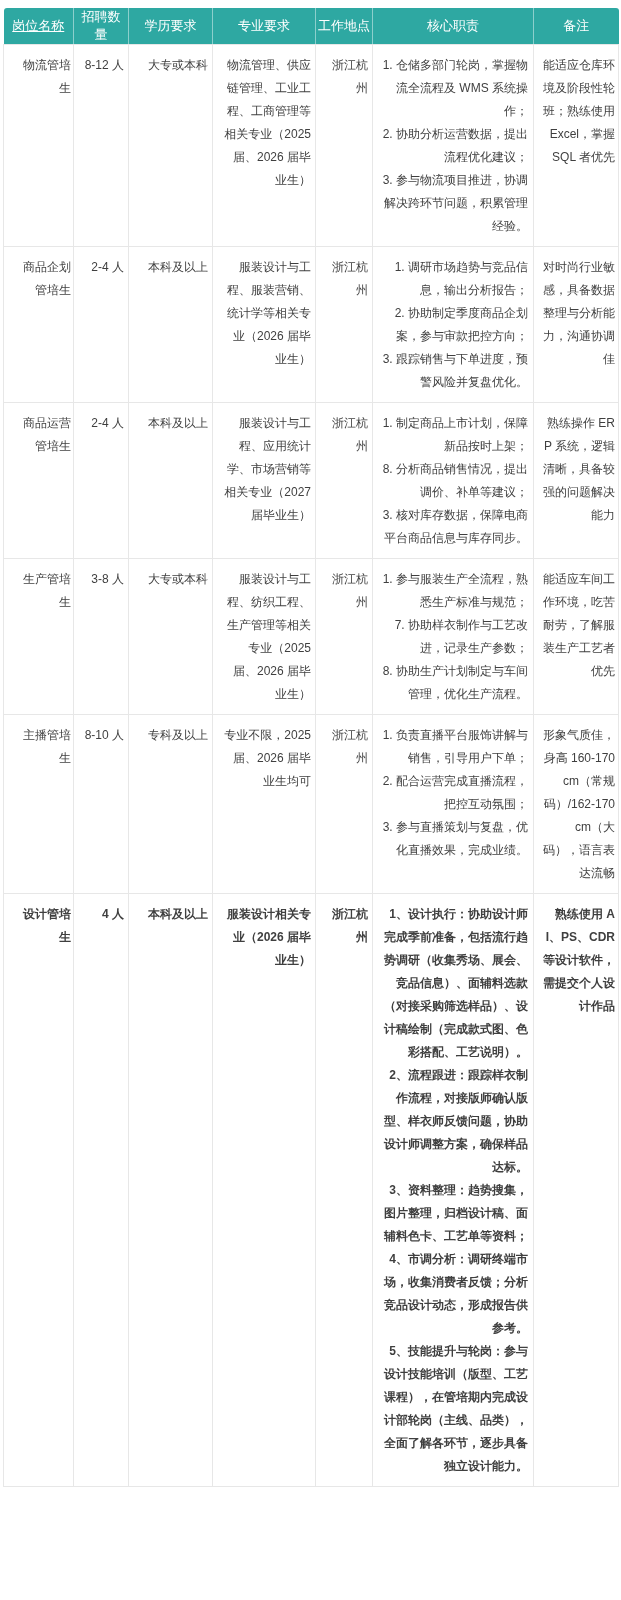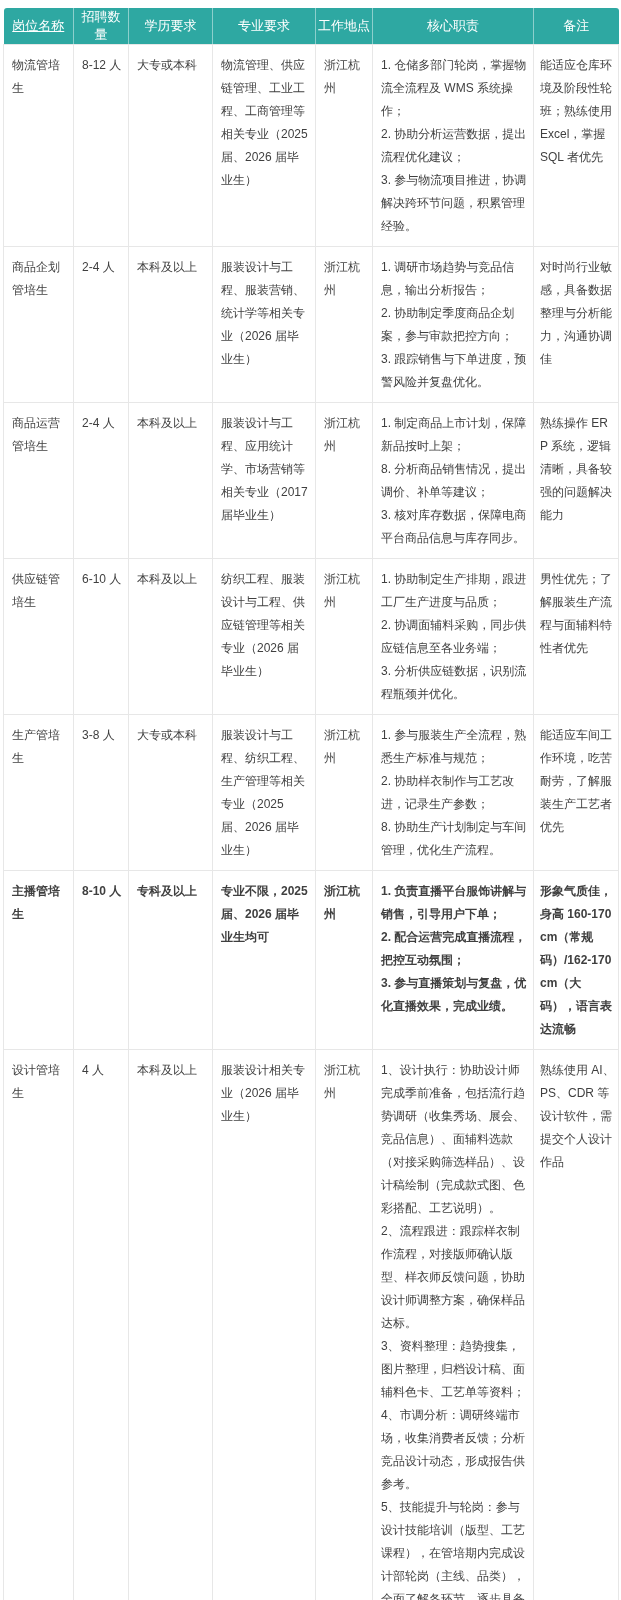--- a/index.html
+++ b/index.html
@@ -46,21 +46,21 @@
     border-top-left-radius: 3px;
     text-decoration: underline;
   }
   thead th:last-child {
     border-top-right-radius: 3px;
   }
 
   tbody td {
     border: 1px solid #e7e7e7;
     vertical-align: top;
-    text-align: left;
+    text-align: right;
     font-size: 12px;
     line-height: 23px;
     color: #3f3f3f;
     padding: 9px 4px 8px 8px;
     word-break: break-all;
     overflow-wrap: break-word;
   }
   tbody td.cell-position { padding-right: 2px; }
   tbody td.cell-note     { padding-left: 6px; padding-right: 3px; }
   tbody td.cell-duties   { padding-right: 5px; }
@@ -132,53 +132,40 @@
           <p>2. 协助制定季度商品企划案，参与审款把控方向；</p>
           <p>3. 跟踪销售与下单进度，预警风险并复盘优化。</p>
         </td>
         <td class="cell-note">对时尚行业敏感，具备数据整理与分析能力，沟通协调佳</td>
       </tr>
 
       <tr>
         <td class="cell-position">商品运营管培生</td>
         <td class="cell-count">2-4 人</td>
         <td class="cell-education">本科及以上</td>
-        <td class="cell-major">服装设计与工程、应用统计学、市场营销等相关专业（2017 届毕业生）</td>
+        <td class="cell-major">服装设计与工程、应用统计学、市场营销等相关专业（2027 届毕业生）</td>
         <td class="cell-location">浙江杭州</td>
         <td class="cell-duties">
           <p>1. 制定商品上市计划，保障新品按时上架；</p>
           <p>8. 分析商品销售情况，提出调价、补单等建议；</p>
           <p>3. 核对库存数据，保障电商平台商品信息与库存同步。</p>
         </td>
         <td class="cell-note">熟练操作 ERP 系统，逻辑清晰，具备较强的问题解决能力</td>
       </tr>
 
-      <tr>
-        <td class="cell-position">供应链管培生</td>
-        <td class="cell-count">6-10 人</td>
-        <td class="cell-education">本科及以上</td>
-        <td class="cell-major">纺织工程、服装设计与工程、供应链管理等相关专业（2026 届毕业生）</td>
-        <td class="cell-location">浙江杭州</td>
-        <td class="cell-duties">
-          <p>1. 协助制定生产排期，跟进工厂生产进度与品质；</p>
-          <p>2. 协调面辅料采购，同步供应链信息至各业务端；</p>
-          <p>3. 分析供应链数据，识别流程瓶颈并优化。</p>
-        </td>
-        <td class="cell-note">男性优先；了解服装生产流程与面辅料特性者优先</td>
-      </tr>
 
       <tr>
         <td class="cell-position">生产管培生</td>
         <td class="cell-count">3-8 人</td>
         <td class="cell-education">大专或本科</td>
         <td class="cell-major">服装设计与工程、纺织工程、生产管理等相关专业（2025 届、2026 届毕业生）</td>
         <td class="cell-location">浙江杭州</td>
         <td class="cell-duties">
           <p>1. 参与服装生产全流程，熟悉生产标准与规范；</p>
-          <p>2. 协助样衣制作与工艺改进，记录生产参数；</p>
+          <p>7. 协助样衣制作与工艺改进，记录生产参数；</p>
           <p>8. 协助生产计划制定与车间管理，优化生产流程。</p>
         </td>
         <td class="cell-note">能适应车间工作环境，吃苦耐劳，了解服装生产工艺者优先</td>
       </tr>
 
       <tr>
         <td class="cell-position">主播管培生</td>
         <td class="cell-count">8-10 人</td>
         <td class="cell-education">专科及以上</td>
         <td class="cell-major">专业不限，2025 届、2026 届毕业生均可</td>

